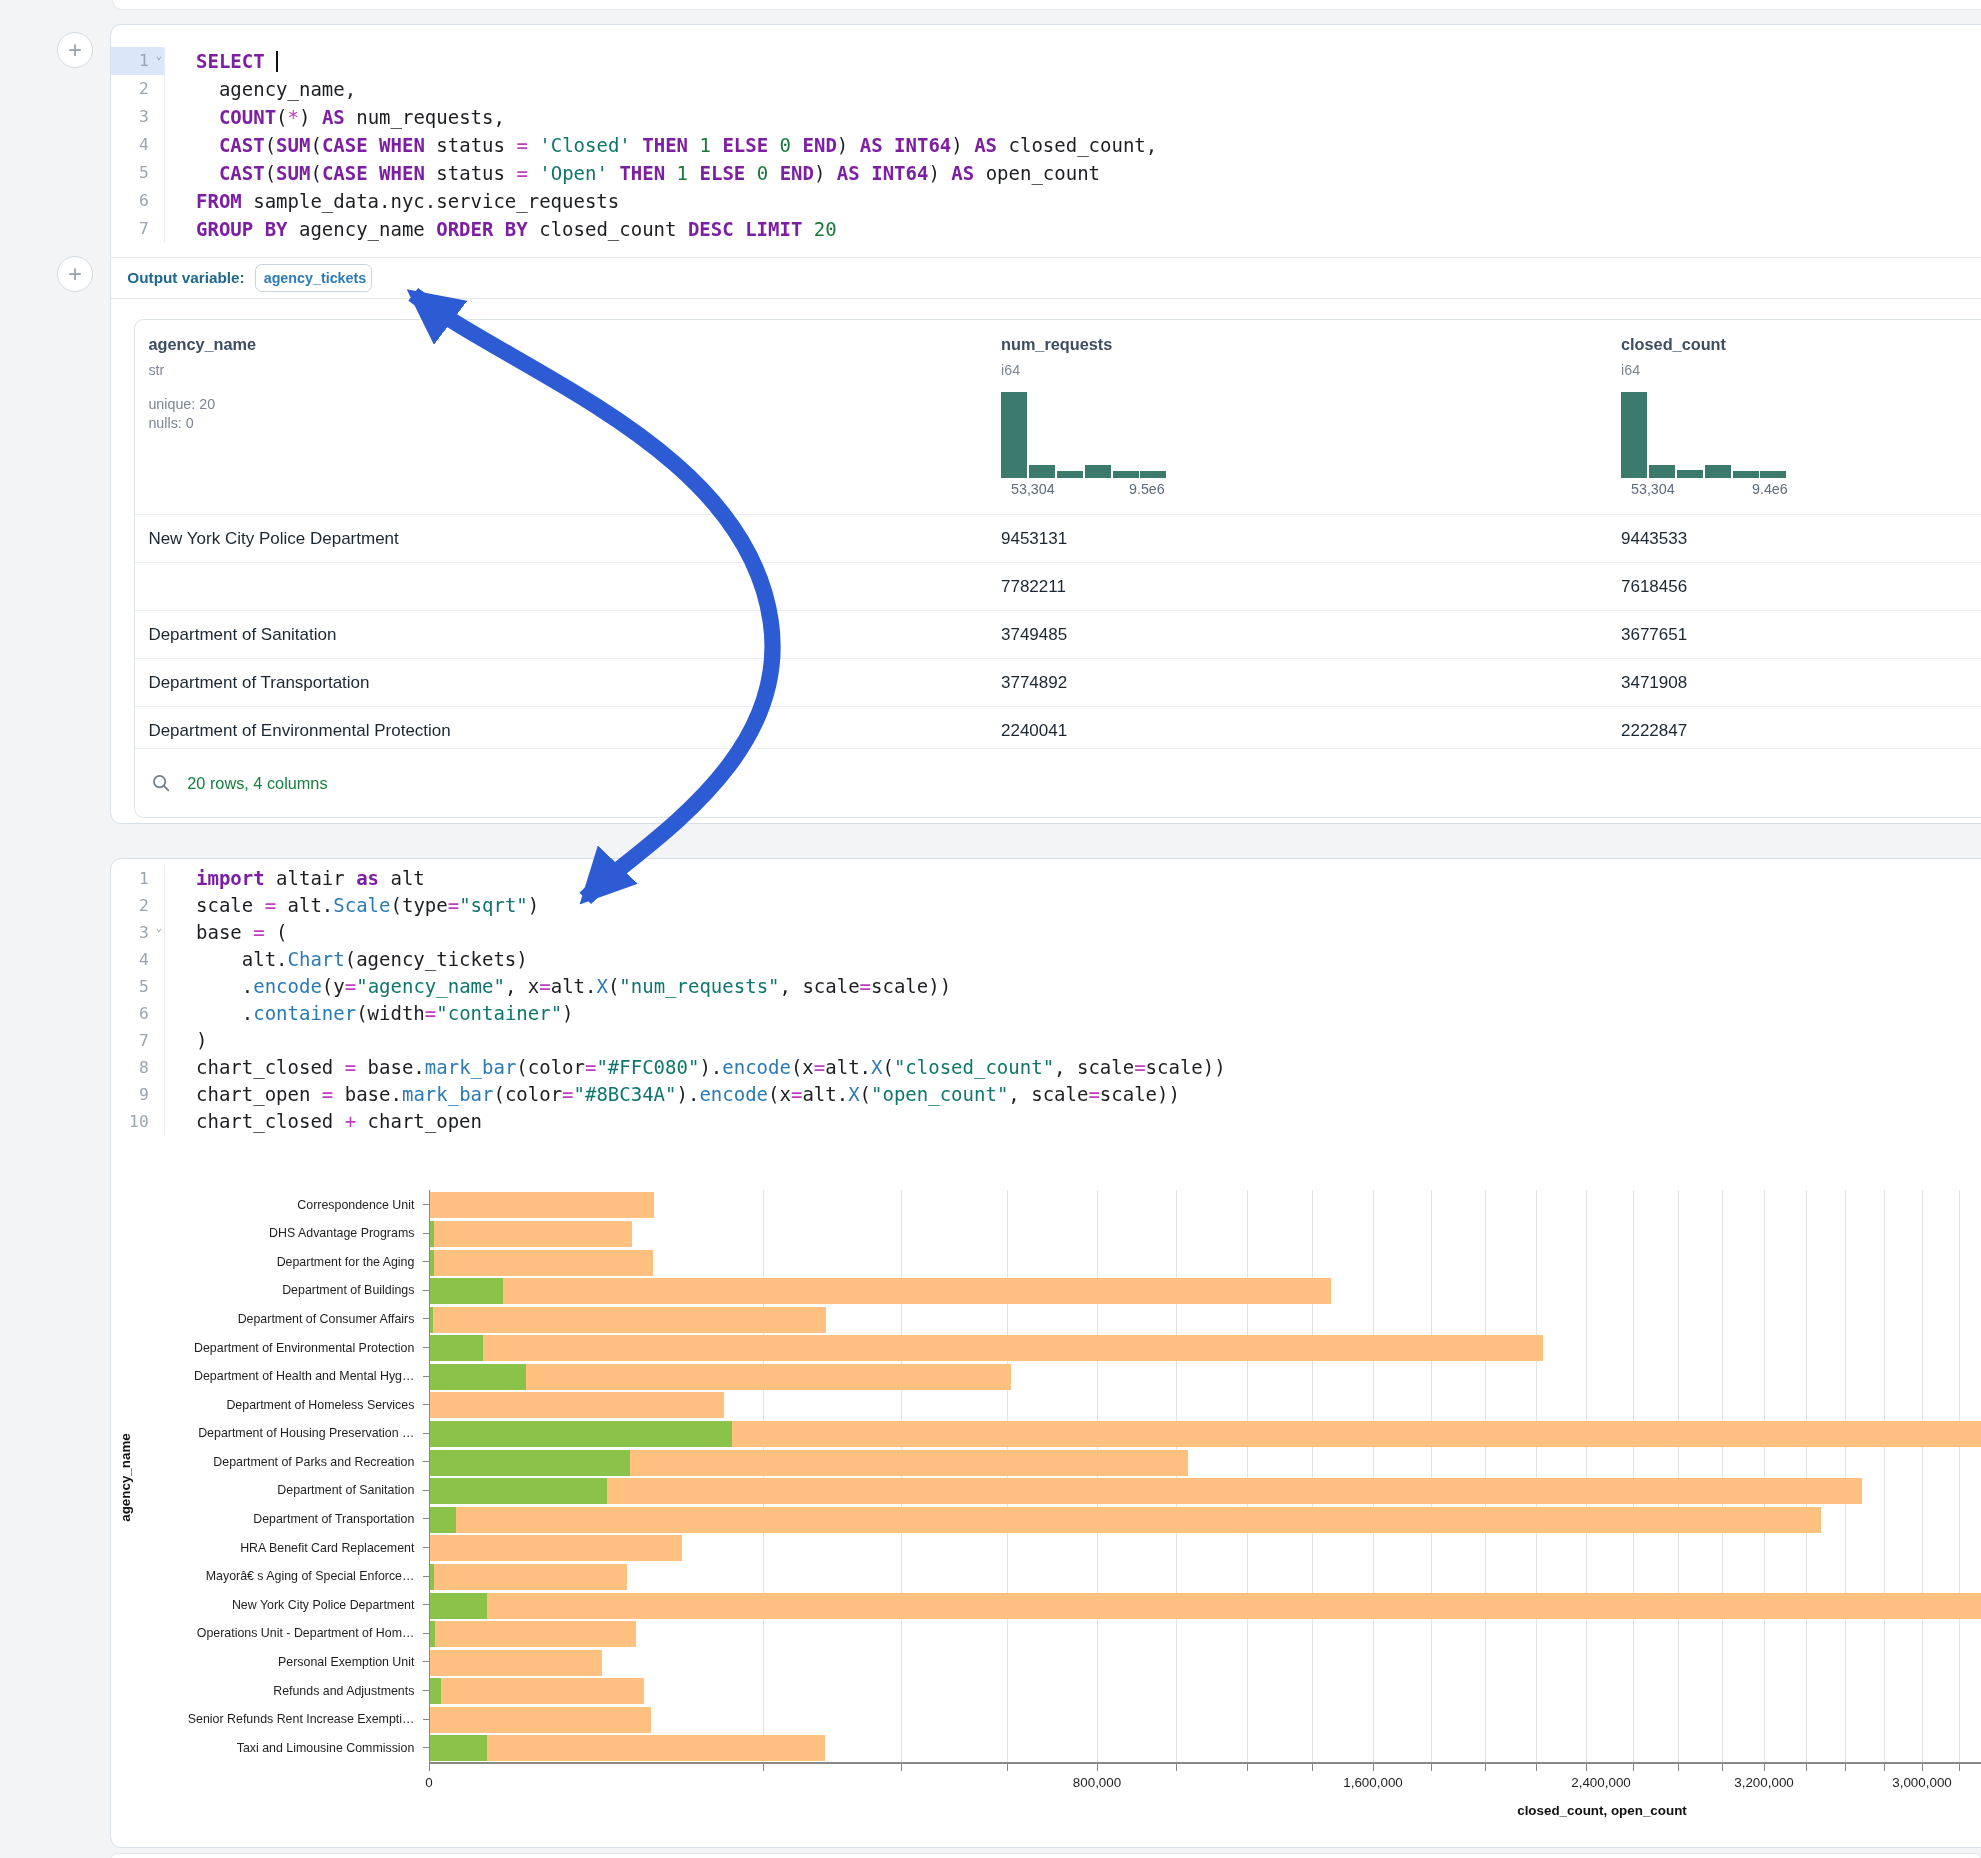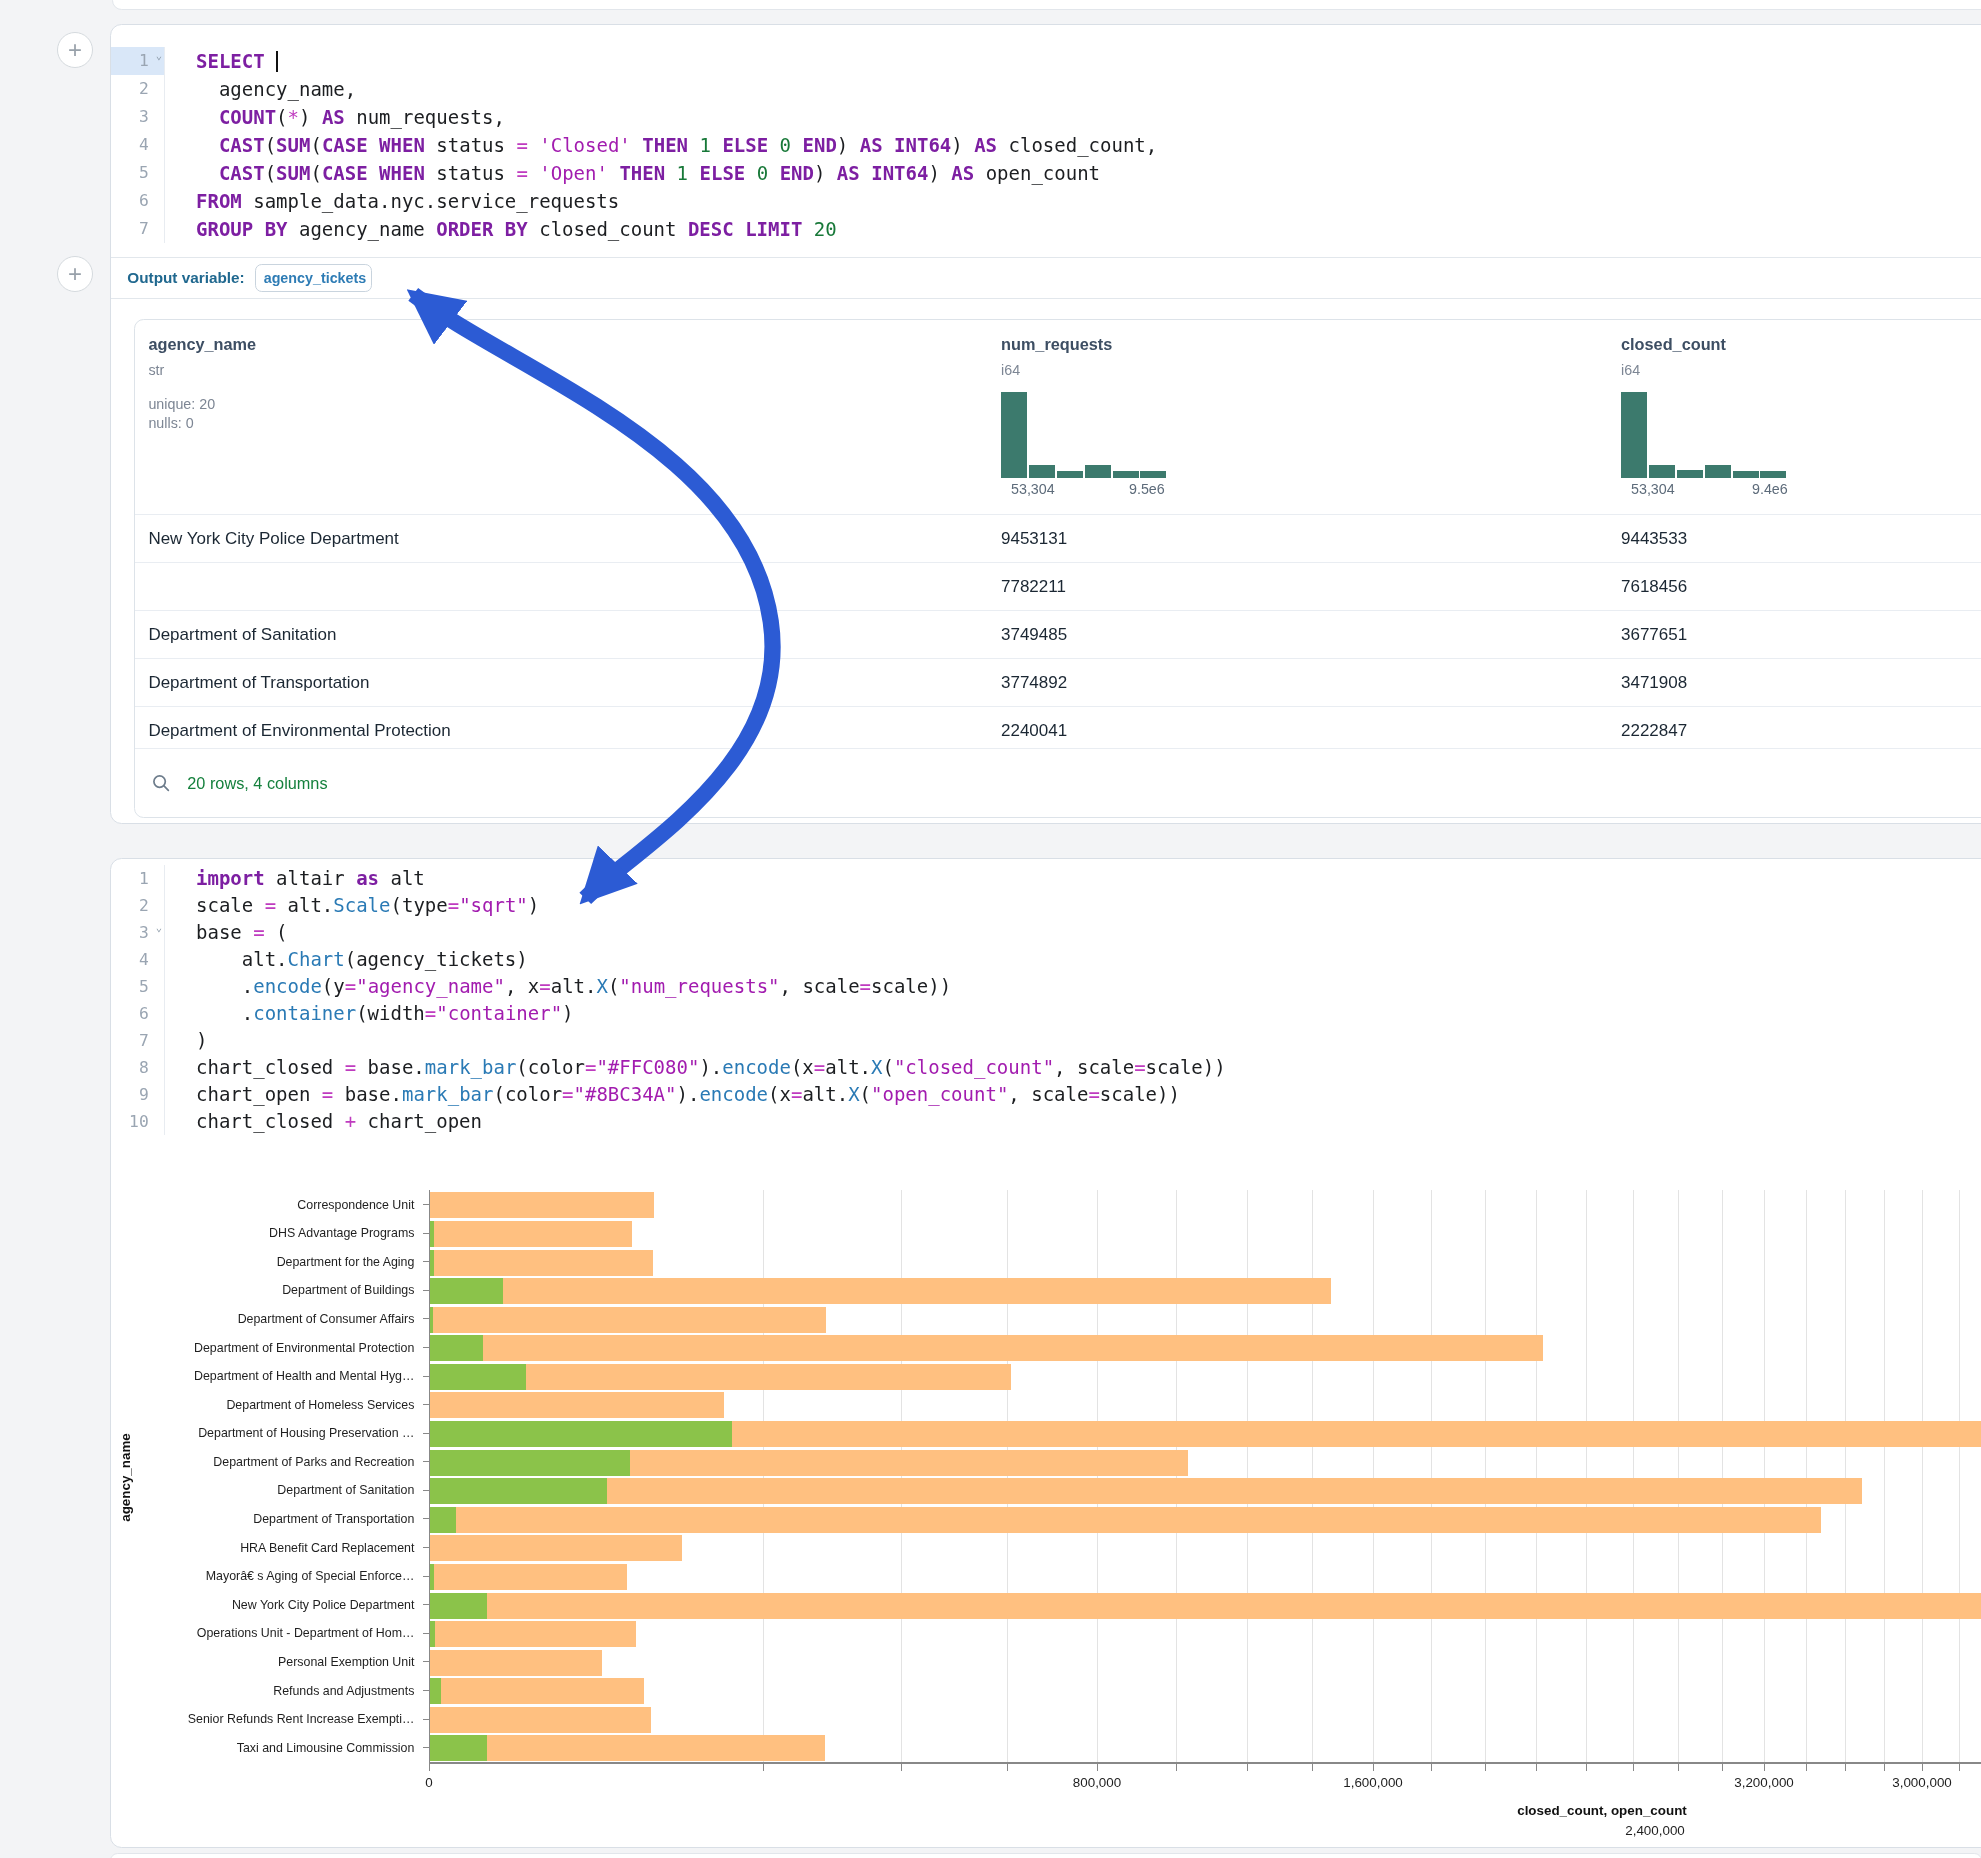--- a/index.html
+++ b/index.html
@@ -26,21 +26,21 @@
   .ln.active{background:#d9e7f8;}
   .fold{
     position:absolute;right:1.9px;top:2.9px;font-size:10.5px;color:#8b99a7;line-height:1;
   }
   .code-text{
     padding-left:31px;white-space:pre;font-family:"DejaVu Sans Mono",monospace;
     font-size:19px;color:#1c1e21;
   }
   .tk-k{color:#7d1fa2;font-weight:bold;}
   .tk-o{color:#bf3bbf;}
-  .tk-s{color:#a21caf;}
+  .tk-s{color:#0f766e;}
   .tk-n{color:#177838;}
   .tk-f{color:#2a7ab5;}
   .tk-p{color:#1c1e21;}
   .caret{display:inline-block;width:1.9px;height:21px;background:#111;vertical-align:text-bottom;}
   
   .output-bar{
     position:absolute;left:0;right:0;top:232px;height:42px;
     border-top:1px solid #e2e7ec;border-bottom:1px solid #e2e7ec;
     display:flex;align-items:center;padding-left:16.3px;box-sizing:border-box;background:#fff;
   }
@@ -323,21 +323,21 @@
       <div class="tick" style="left: 1493px;"></div>
       <div class="gridline" style="left: 1530px;"></div>
       <div class="tick" style="left: 1530px;"></div>
       <div class="tick" style="left: 0px;"></div>
       <div class="xlab" style="left: 0px;">0</div>
       <div class="tick" style="left: 668px;"></div>
       <div class="xlab" style="left: 668px;">800,000</div>
       <div class="tick" style="left: 944px;"></div>
       <div class="xlab" style="left: 944px;">1,600,000</div>
       <div class="tick" style="left: 1157px;"></div>
-      <div class="xlab" style="left: 1226px; margin-top: 48px;">2,400,000</div>
+      <div class="xlab" style="left: 1172px;">2,400,000</div>
       <div class="tick" style="left: 1335px;"></div>
       <div class="xlab" style="left: 1335px;">3,200,000</div>
       <div class="tick" style="left: 1493px;"></div>
       <div class="xlab" style="left: 1493px;">3,000,000</div>
       <div class="bar-h" style="top: 2.4px; height: 26px; width: 224px; background: rgb(255, 192, 128);"></div>
       <div class="bar-h" style="top: 31px; height: 26px; width: 202px; background: rgb(255, 192, 128);"></div>
       <div class="bar-h" style="top: 31px; height: 26px; width: 3.7px; background: rgb(139, 195, 74);"></div>
       <div class="bar-h" style="top: 60px; height: 26px; width: 223px; background: rgb(255, 192, 128);"></div>
       <div class="bar-h" style="top: 60px; height: 26px; width: 4.1px; background: rgb(139, 195, 74);"></div>
       <div class="bar-h" style="top: 88px; height: 26px; width: 901px; background: rgb(255, 192, 128);"></div>

